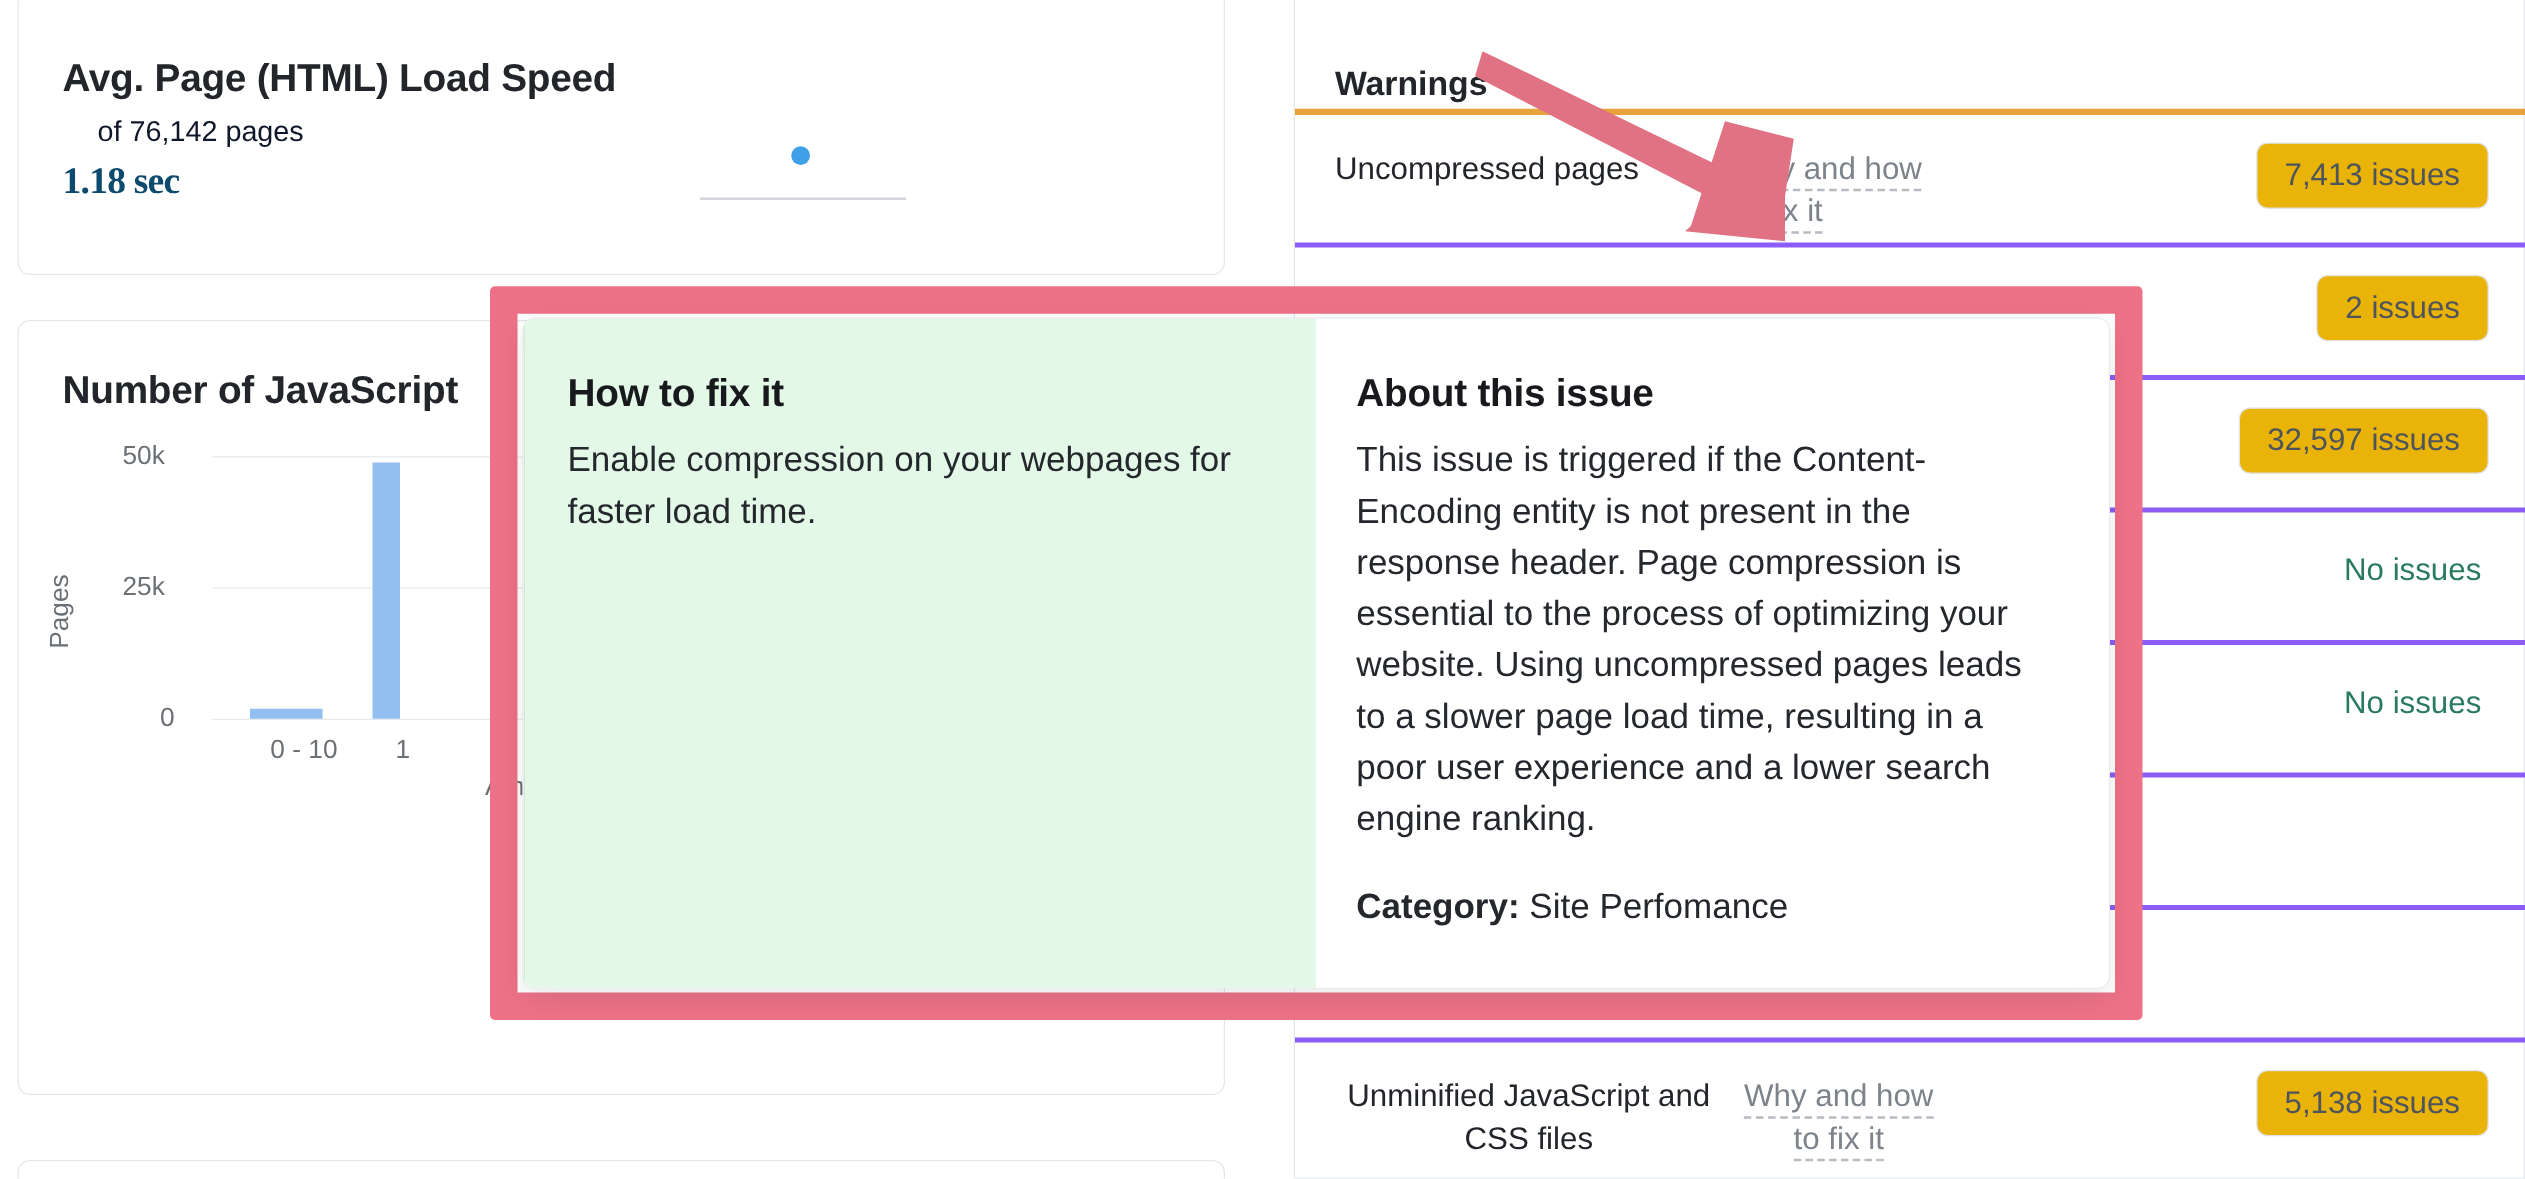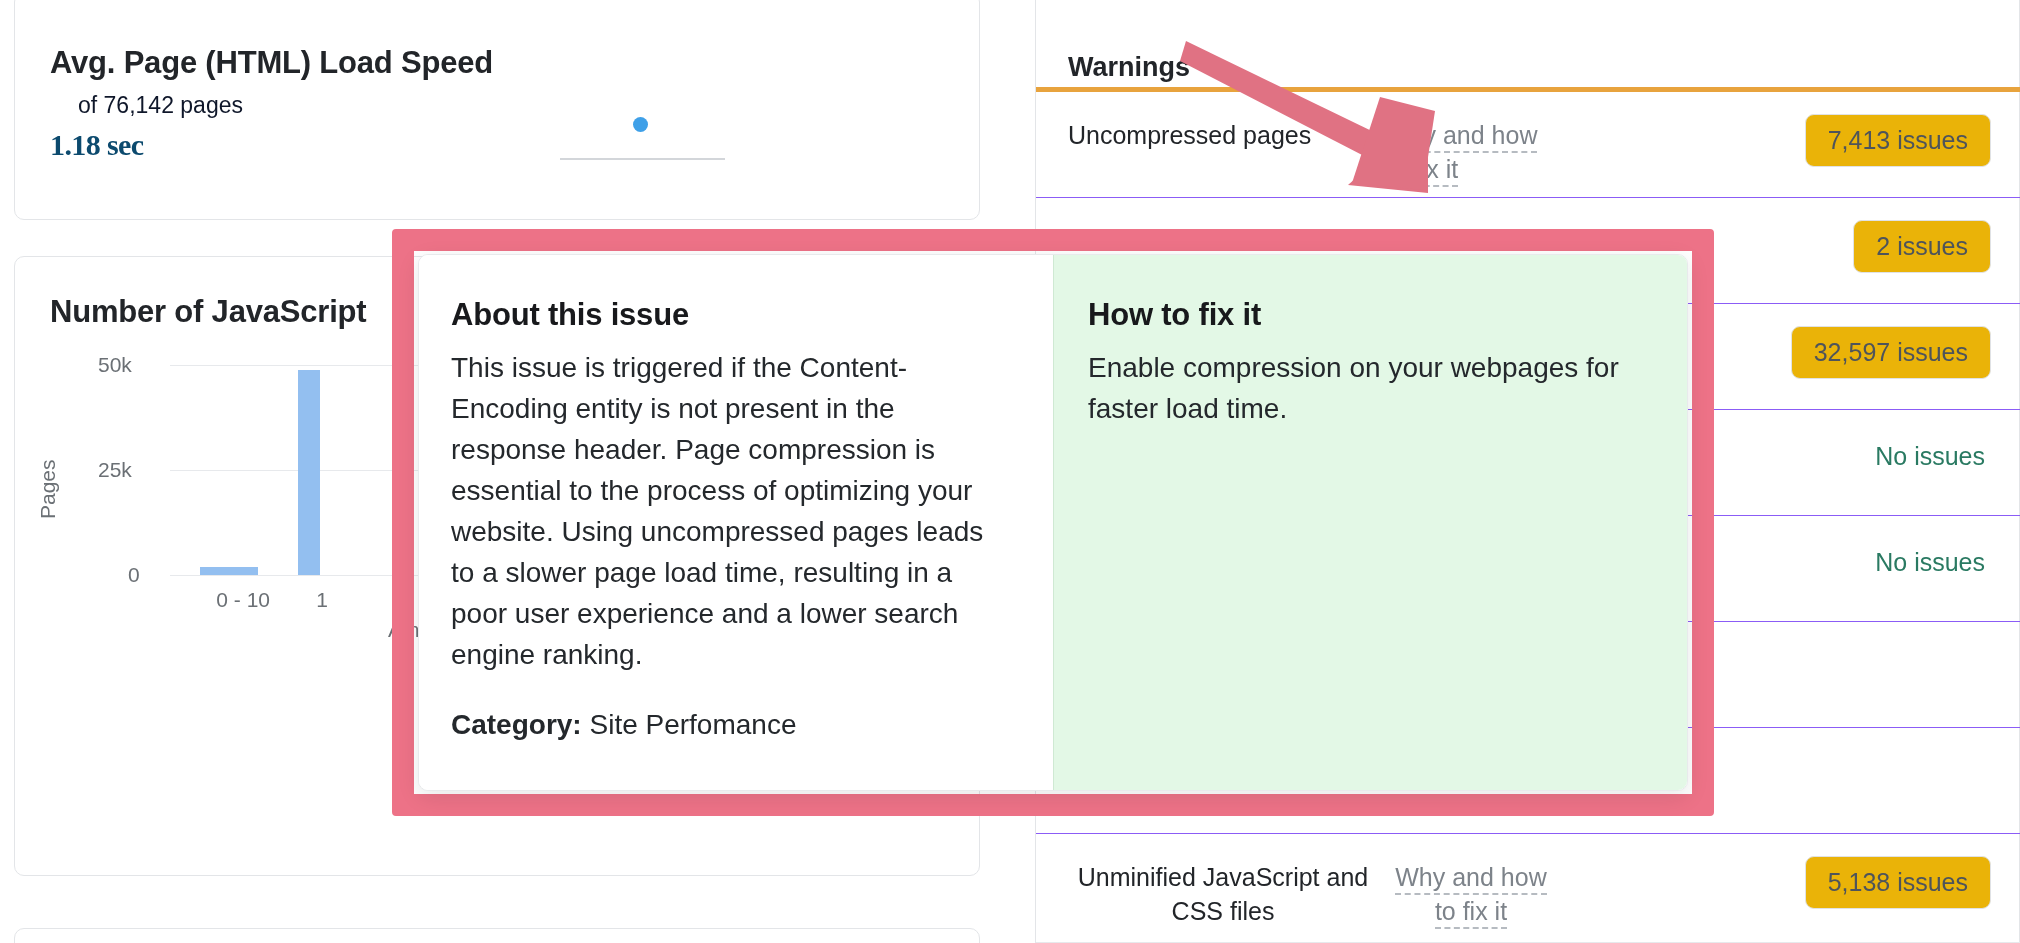--- a/index.html
+++ b/index.html
@@ -97,21 +97,21 @@
     position:absolute; left:32px; top:52px;
     font-size:27px; font-weight:700; color:#222529;
   }
   #warn-rule {
     position:absolute; left:0; top:87px; width:985px; height:5px;
     background:#e8a33d;
   }
 
   .issue-row {
     position:absolute; left:0; width:985px;
-    border-bottom:1px solid #8b5cf6;
+    border-bottom:4px solid #8b5cf6;
   }
   #row-0 { top:92px;  height:106px; }
   #row-1 { top:198px; height:106px; }
   #row-2 { top:304px; height:106px; }
   #row-3 { top:410px; height:106px; }
   #row-4 { top:516px; height:106px; }
   #row-5 { top:622px; height:106px; }
   #row-6 { top:728px; height:106px; }
   #row-7 { top:834px; height:109px; border-bottom:1px solid #e7e9ec;text-align:center; }
 
@@ -277,32 +277,32 @@
       <div class="issue-name">Unminified JavaScript and CSS files</div>
       <div class="fix-link">
         <span>Why and how</span><br>
         <span>to fix it</span>
       </div>
       <div class="issue-badge">5,138 issues</div>
     </div>
   </div>
 
   <div id="issue-popover">
+    <div id="pop-fix">
+      <div class="pop-h">How to fix it</div>
+      <div class="pop-p">Enable compression on your webpages for faster load time.</div>
+    </div>
     <div id="pop-about">
       <div class="pop-h">About this issue</div>
       <div class="pop-p">This issue is triggered if the Content-Encoding entity is not present in the response header. Page compression is essential to the process of optimizing your website. Using uncompressed pages leads to a slower page load time, resulting in a poor user experience and a lower search engine ranking.</div>
       <div id="pop-category">
         <b>Category:</b>
         <span>Site Perfomance</span>
       </div>
     </div>
-    <div id="pop-fix">
-      <div class="pop-h">How to fix it</div>
-      <div class="pop-p">Enable compression on your webpages for faster load time.</div>
-    </div>
   </div>
 
   <div id="highlight-box"></div>
 
   <svg id="annot-arrow" viewBox="0 0 330 170">
     <path d="M6 16 L200 110 L186 132 L0 36 Z" fill="#e07283"></path>
     <path d="M248 90 L168 160 L248 168 Z" fill="#e07283"></path>
     <path d="M200 72 L255 86 L243 165 L172 158 Z" fill="#e07283"></path>
   </svg>
 

